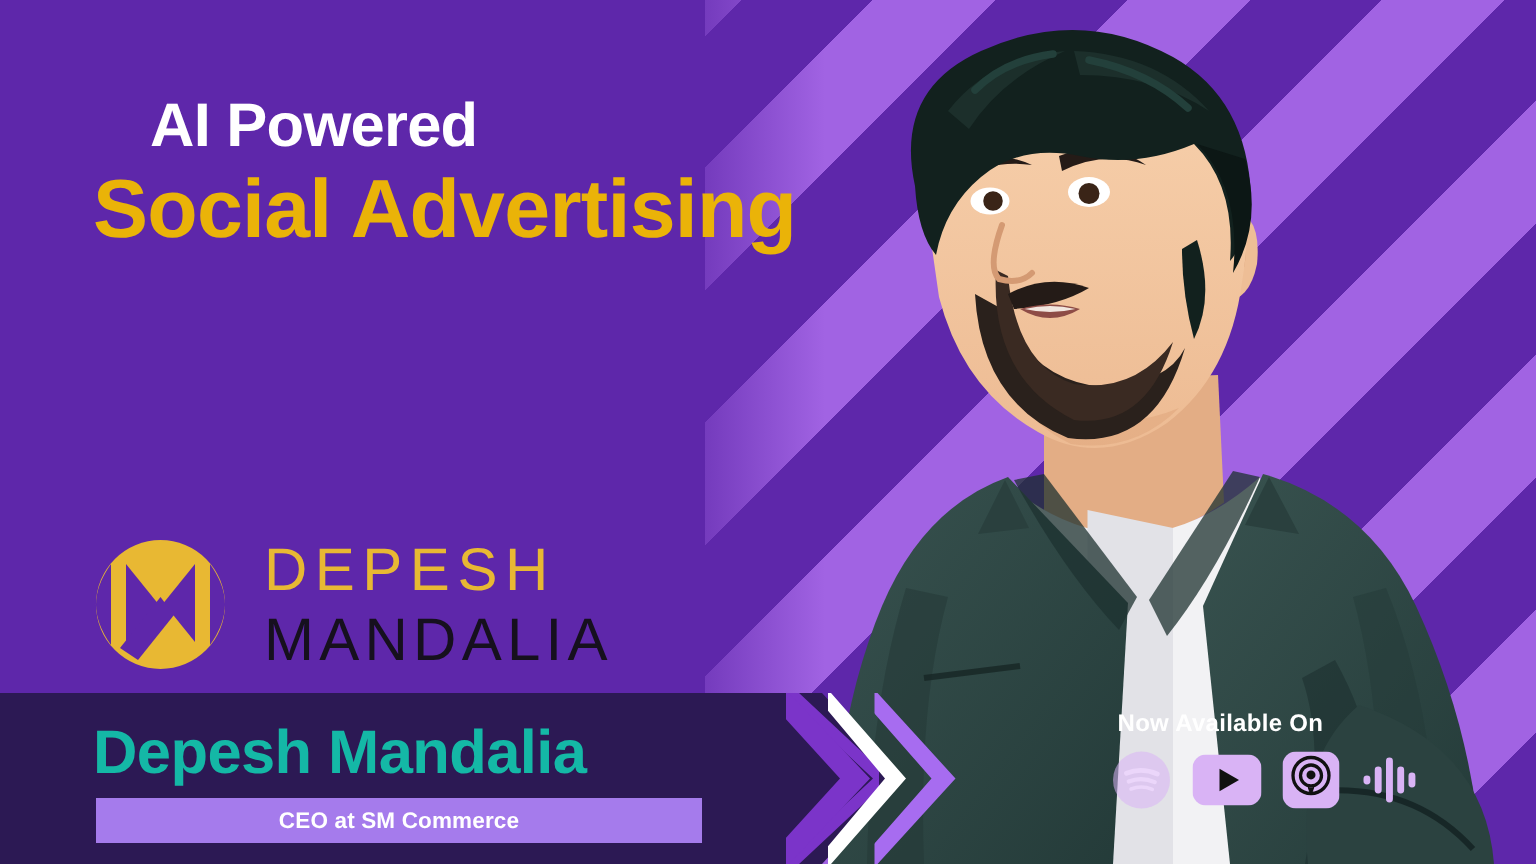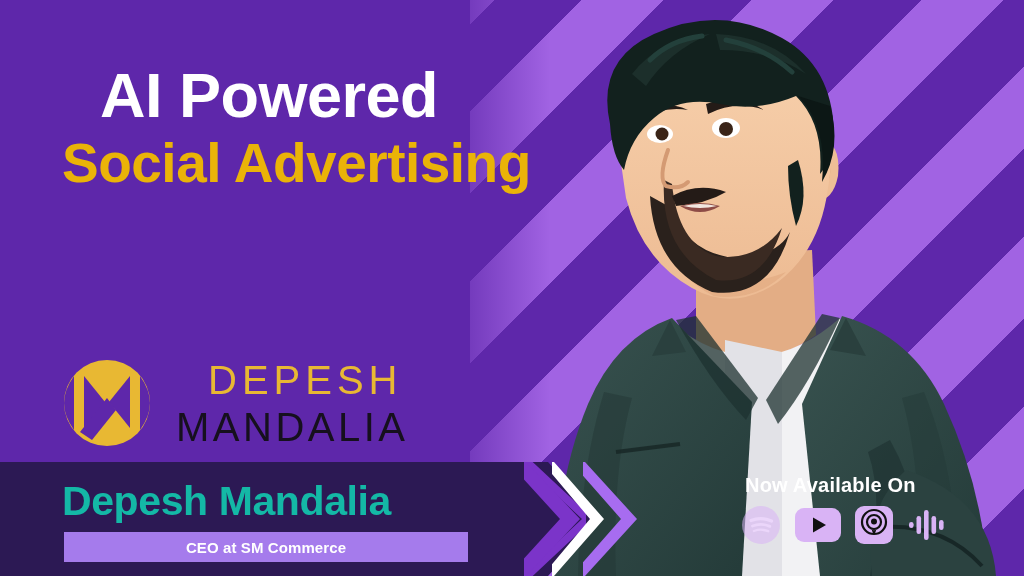--- a/index.html
+++ b/index.html
@@ -29,35 +29,35 @@
     background:#5E27AA;
   }
   #stripe-soft {
     position:absolute; left:430px; top:0; width:120px; height:576px;
     background:linear-gradient(to right,#5E27AA 0%,rgba(94,39,170,0) 100%);
   }
 
   
   #headline { position:absolute; left:100px; top:62px; z-index:6; }
   .h-line1 {
-    color:#FFFFFF; font-size:63px; font-weight:700; letter-spacing:-0.5px;
+    color:#FFFFFF; font-size:41px; font-weight:700; letter-spacing:-0.5px;
     line-height:1.06; white-space:nowrap;
   }
   .h-line2 {
     color:#eab308; font-size:55px; font-weight:700; letter-spacing:-0.5px;
     line-height:1.18; white-space:nowrap; margin-top:2px; margin-left:-38px;
   }
 
   
   #brand { position:absolute; left:62px; top:358px; z-index:6;
            display:flex; align-items:center; gap:24px; }
   #brand-mark { width:90px; height:90px; flex:0 0 90px; }
   #brand-words { display:flex; flex-direction:column; line-height:1; }
   .brand-top {
-    color:#E8B833; font-size:40px; font-weight:400; letter-spacing:5px;margin-left:32px;
+    color:#E8B833; font-size:40px; font-weight:400; letter-spacing:5px;
   }
   .brand-bottom {
     color:#16101E; font-size:40px; font-weight:400; letter-spacing:3.5px;
     margin-top:7px;
   }
 
   
   #person { position:absolute; left:520px; top:0; width:504px; height:576px; z-index:4; }
 
   
@@ -82,21 +82,21 @@
 
   
   .chev { position:absolute; z-index:9; }
   #chev-purple { left:524px; top:462px; width:62px; height:114px; }
   #chev-white  { left:552px; top:462px; width:62px; height:114px; }
   #chev-light  { left:583px; top:462px; width:62px; height:114px; }
 
   
   #avail { position:absolute; left:745px; top:474px; z-index:9; width:260px; }
   #avail-label {
-    color:#FFFFFF; font-size:20px; font-weight:700; letter-spacing:0.2px;
+    color:#FFFFFF; font-size:16px; font-weight:700; letter-spacing:0.2px;
     white-space:nowrap; text-align:left;
   }
   #avail-icons {
     margin-top:8px; display:flex; align-items:center; gap:14px;
     margin-left:-4px;
   }
   .pod-ico { display:block; }
 </style>
 </head>
 <body>

